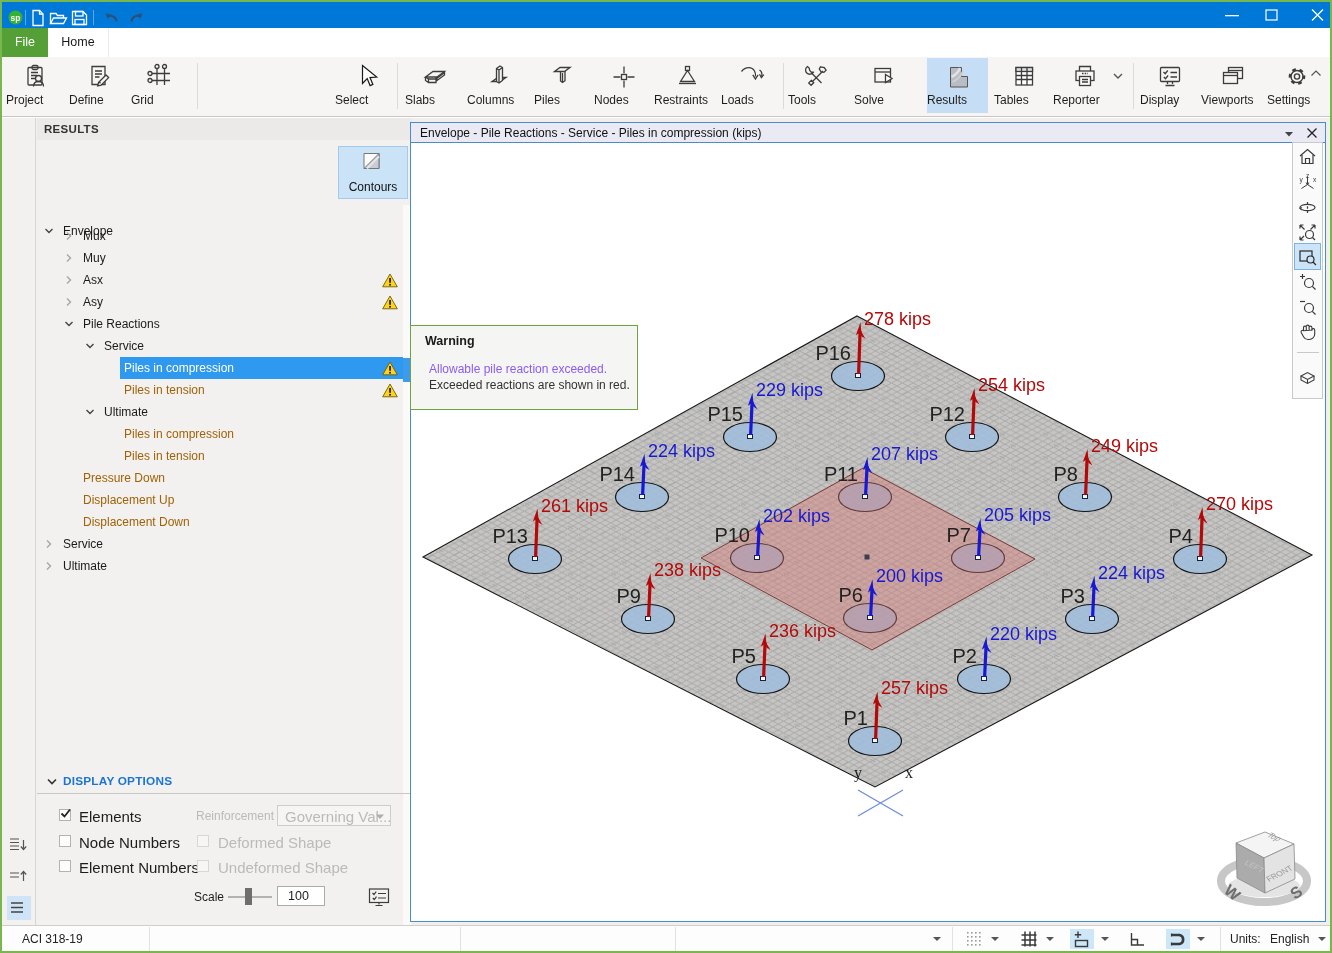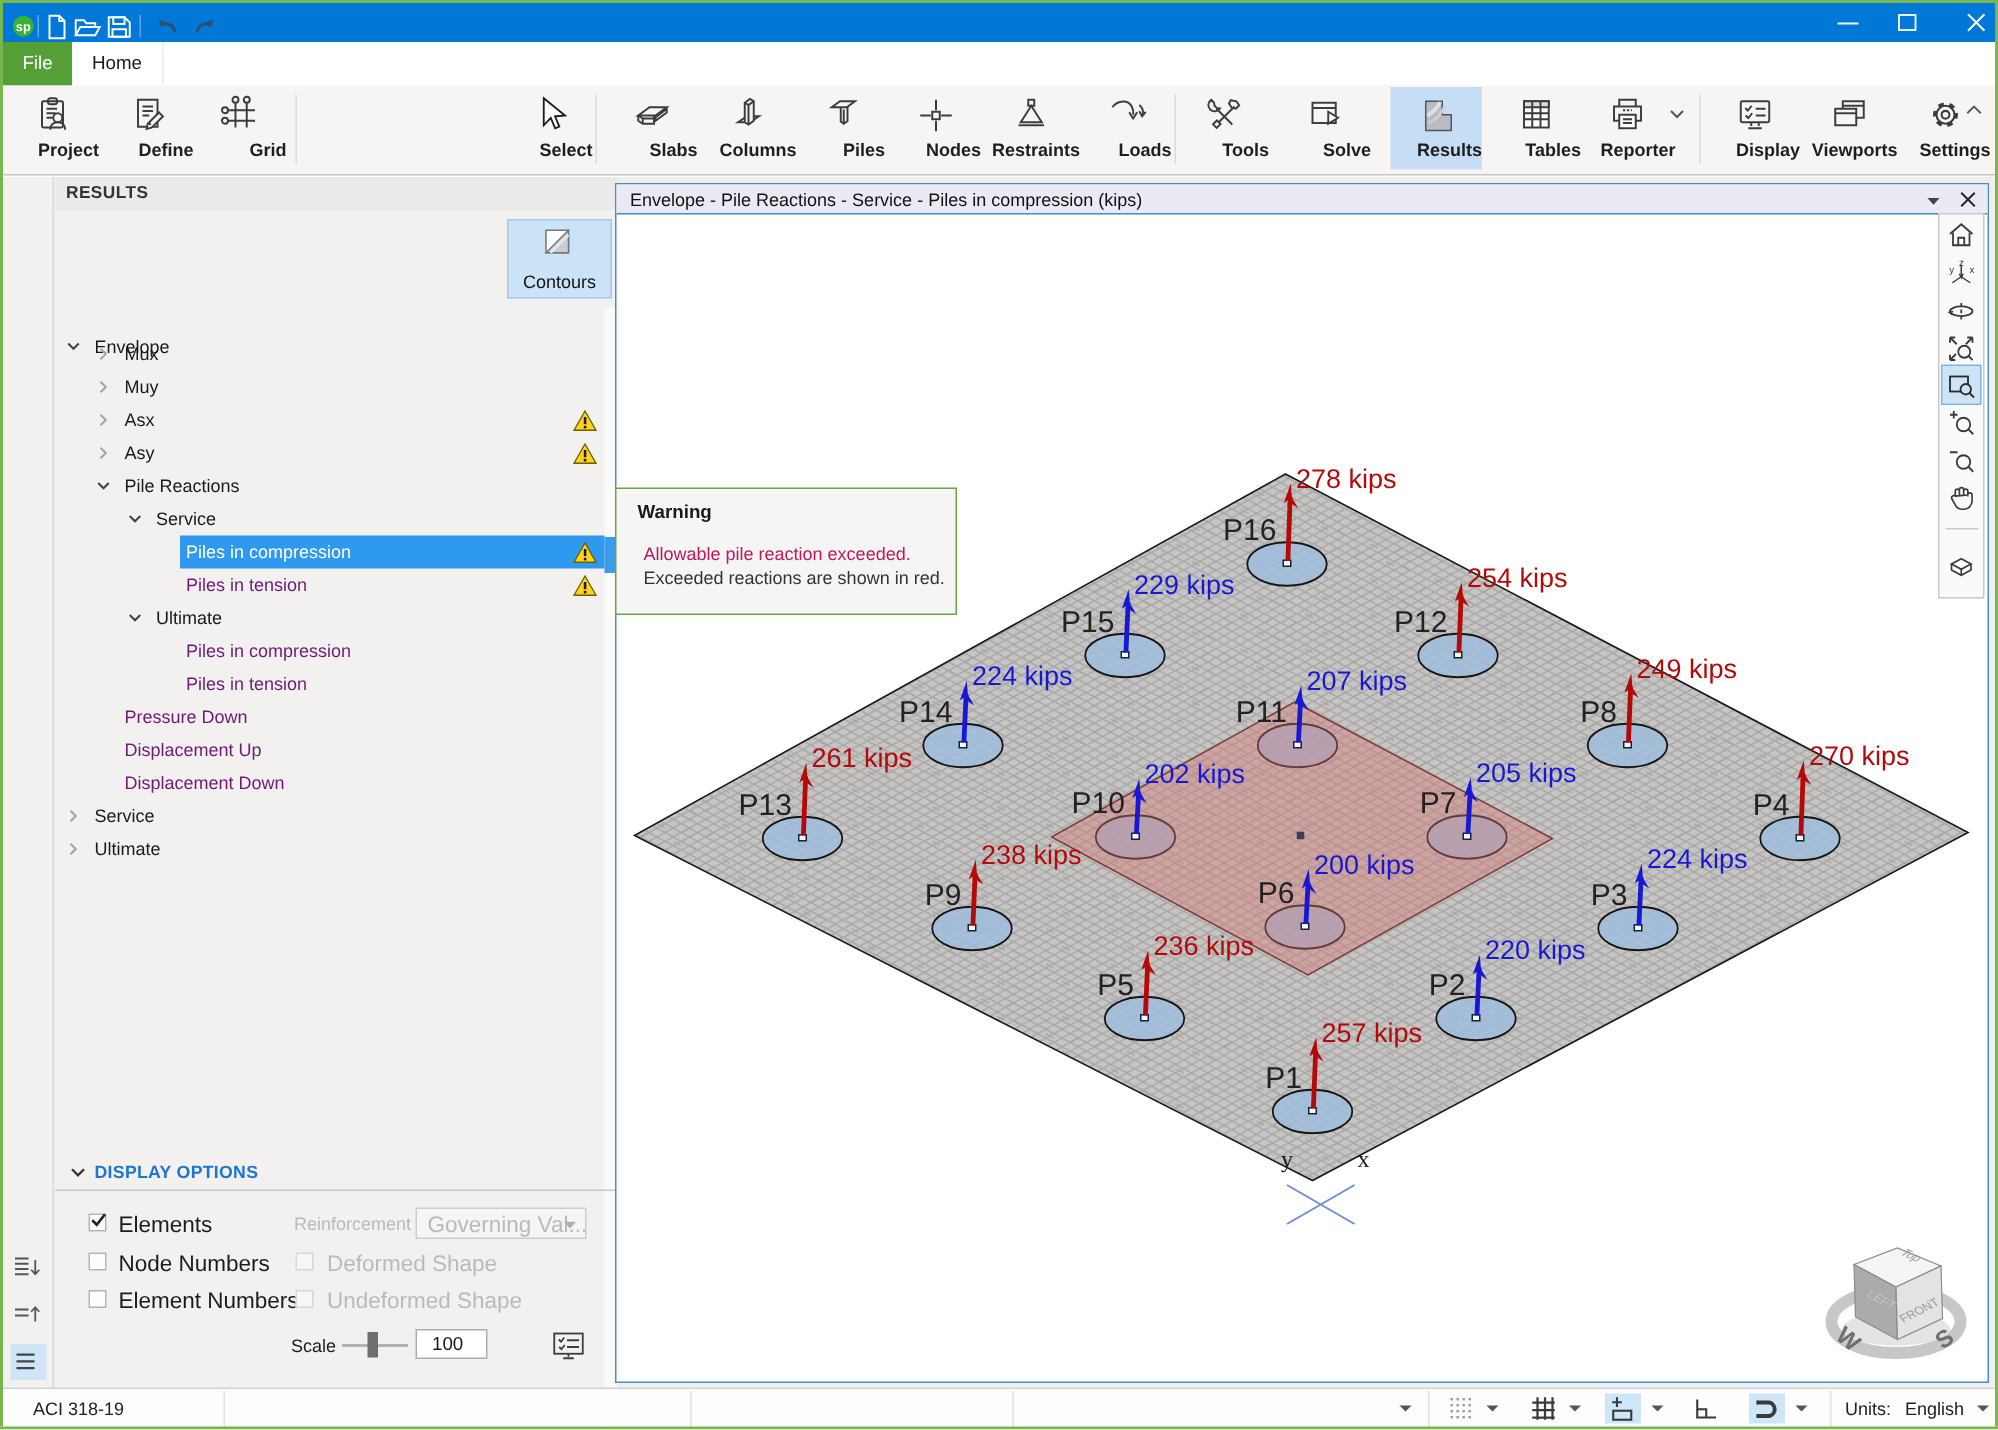--- a/index.html
+++ b/index.html
@@ -15,34 +15,34 @@
 #titlebar { left:2px; top:2px; width:1328px; height:26px; background:#0078d7; color:#fff; }
 #titlebar .title { position:absolute; left:0; right:0; top:6px; text-align:center; font-size:12px; color:#fff; }
 #qat { position:absolute; left:2px; top:2px; height:22px; display:flex; align-items:center; }
 .winbtn { position:absolute; top:0; width:46px; height:26px; color:#fff; text-align:center; }
 
 #tabrow { left:2px; top:28px; width:1328px; height:29px; background:#fff; }
 #filetab { position:absolute; left:0px; top:0px; width:46px; height:29px; background:#54a036; color:#fff; font-size:12.5px; text-align:center; line-height:29px; }
 #hometab { position:absolute; left:46px; top:0px; width:61px; height:29px; background:#fff; color:#1a1a1a; font-size:12.5px; text-align:center; line-height:29px; border-right:1px solid #ececec; }
 
 #ribbon { left:2px; top:57px; width:1328px; height:60px; background:#f6f5f3; border-bottom:1px solid #c9c6c2; }
-.rbtn { position:absolute; top:1px; height:56px; text-align:right;font-weight:bold; }
+.rbtn { position:absolute; top:1px; height:56px; text-align:left; }
 .rbtn svg { display:block; margin:4px auto 0; }
 .rbtn .lbl { display:block; font-size:12px; color:#1e1e1e; margin-top:1px; white-space:nowrap; }
 .rsep { position:absolute; top:6px; width:1px; height:46px; background:#dedbd7; }
 .ric { stroke:#3c3c3c; fill:none; stroke-width:1.3; }
 
 #main { left:2px; top:118px; width:1328px; height:807px; background:#f0efed; }
 #strip { position:absolute; left:0; top:0; width:34px; height:807px; background:#f2f1ef; border-right:1px solid #d9d7d4; }
 #panel { position:absolute; left:35px; top:0; width:375px; height:807px; background:#f2f1ef; }
 #panelhdr { position:absolute; left:0; top:0; width:375px; height:22px; background:#eceae8; font-size:11.5px; font-weight:bold; color:#333; line-height:22px; padding-left:7px; letter-spacing:0.3px; }
 #contoursbtn { position:absolute; left:301px; top:28px; width:70px; height:53px; background:#cbe3f7; border:1px solid #a3c9ec; text-align:center; }
 #contoursbtn .lbl { font-size:12px; color:#111; margin-top:2px; display:block; }
 .trow { position:absolute; height:22px; font-size:12px; line-height:22px; color:#1a1a1a; white-space:nowrap; }
-.trow.link { color:#701a75; }
+.trow.link { color:#a16207; }
 .chev { position:absolute; top:6px; }
 .warnic { position:absolute; top:3px; }
 #selrow { position:absolute; left:83px; top:239px; width:284px; height:22px; background:#2f98ef; }
 
 #dispopt { position:absolute; left:0px; top:0px; width:375px; height:807px; }
 .cb { position:absolute; width:12px; height:12px; background:#fdfdfd; border:1px solid #b5b3b0; }
 .cb.dis { border-color:#d9d7d5; background:#f7f6f5; }
 .dlbl { position:absolute; font-size:15px; color:#1c1c1c; white-space:nowrap; }
 .dlbl.dis { color:#bcbab8; }
 
@@ -621,21 +621,21 @@
 <polygon points="853,714 883,700 884,735 854,749" fill="#e3e3e3" stroke="#8a8a8a" stroke-width="0.8"></polygon>
 <text x="0" y="0" font-size="8" fill="#999" transform="translate(855,692) rotate(25) skewX(-30)">Top</text>
 <text x="0" y="0" font-size="8" fill="#c4c4c4" transform="translate(833,720) rotate(28) skewX(-12)">LEFT</text>
 <text x="0" y="0" font-size="8" fill="#9a9a9a" transform="translate(858,738) rotate(-27) skewX(12)">FRONT</text>
 <text x="0" y="0" font-size="16" font-weight="bold" fill="#6e6e6e" transform="translate(812,748) rotate(40)">W</text>
 <text x="0" y="0" font-size="16" font-weight="bold" fill="#6e6e6e" transform="translate(884,756) rotate(-35)">S</text>
 </g>
 </svg>
       <div id="warnbox">
         <div style="position:absolute;left:14px;top:8px;font-size:12.5px;font-weight:bold;color:#1a1a1a">Warning</div>
-        <div style="position:absolute;left:18px;top:36px;color:#be185d">Allowable pile reaction exceeded.</div>
+        <div style="position:absolute;left:18px;top:36px;color:#8b5cf6">Allowable pile reaction exceeded.</div>
         <div style="position:absolute;left:18px;top:52px;color:#333">Exceeded reactions are shown in red.</div>
       </div>
       <svg width="10" height="8" style="position:absolute;left:873px;top:7px">
           <path d="M1 2 L5 6.5 L9 2" fill="#444"></path>
         </svg>
       <svg width="14" height="14" style="position:absolute;left:894px;top:3px">
           <path d="M2.5 2.5 L11.5 11.5 M11.5 2.5 L2.5 11.5" stroke="#222" stroke-width="1.3"></path>
         </svg>
       <div id="vtoolbar">
         <div class="vtb" style="top:1px">

